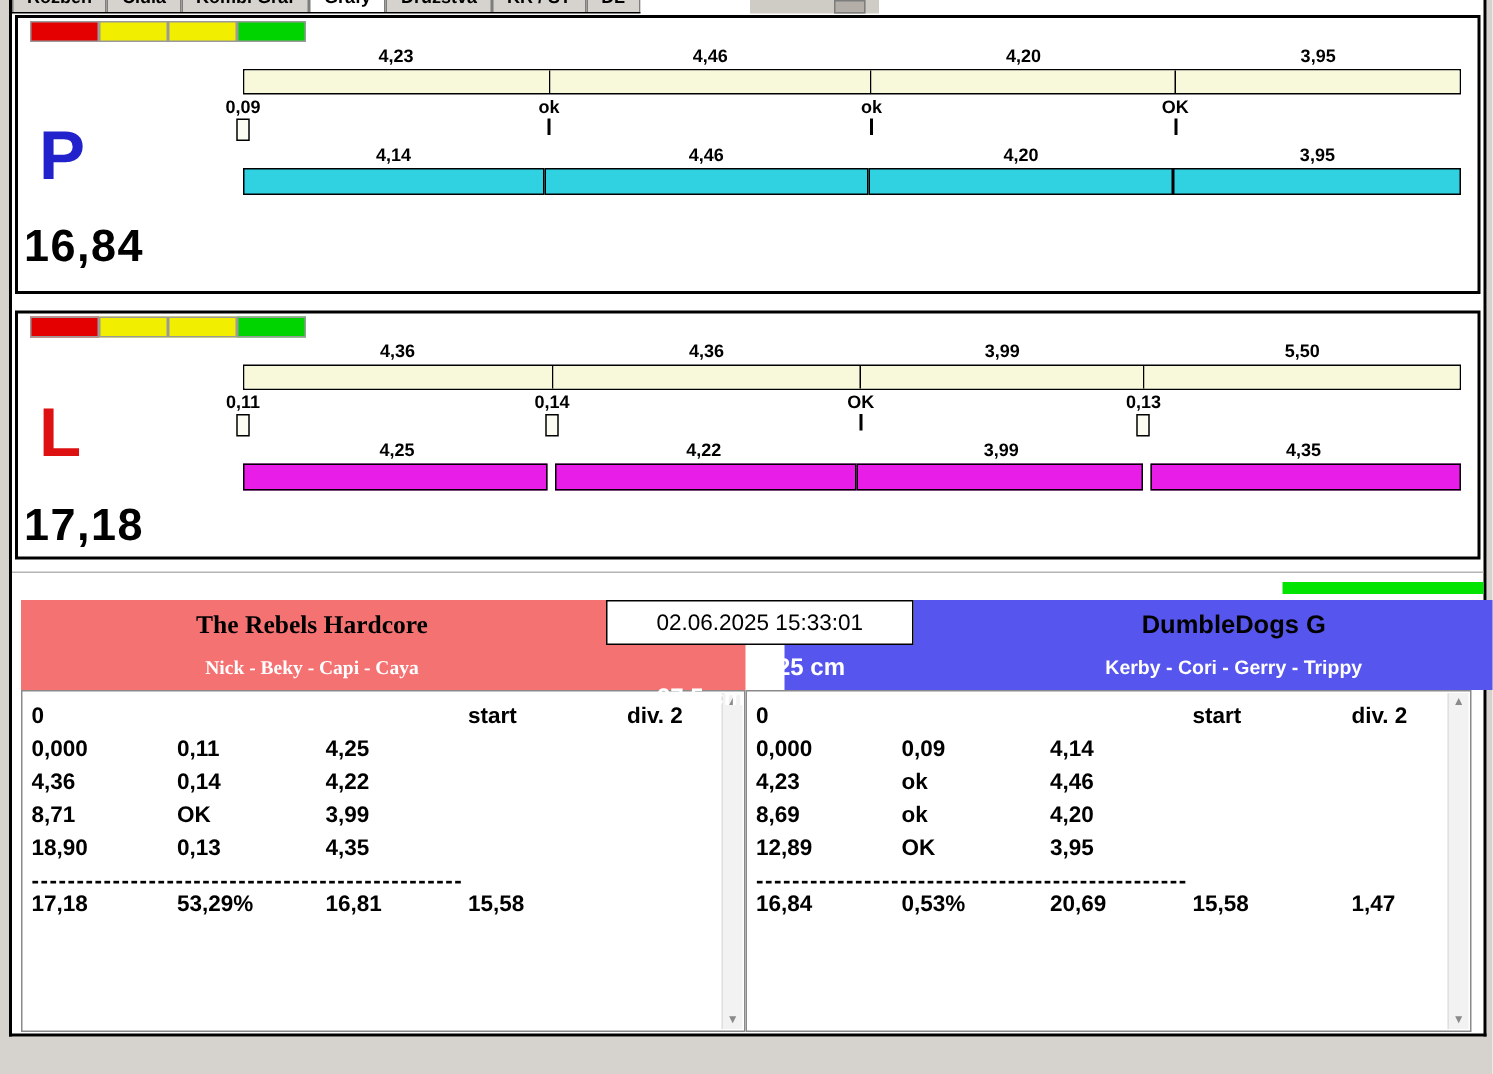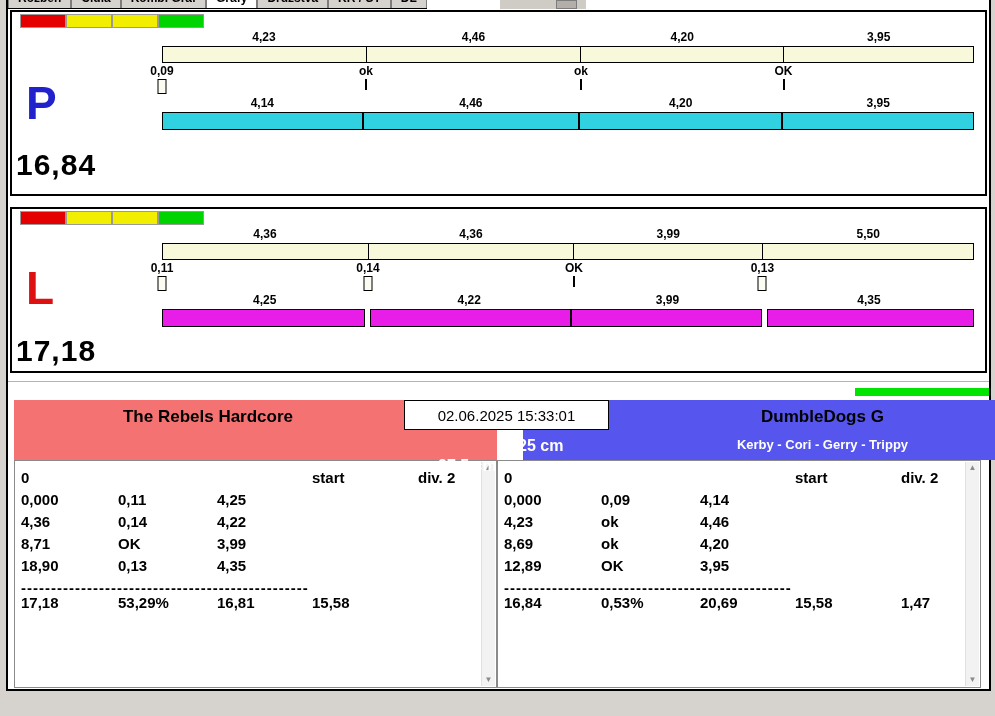--- a/index.html
+++ b/index.html
@@ -43,21 +43,21 @@
   .panel-L .lane-letter{top:56px;}
   .lane-total{position:absolute;left:4px;font-size:30px;font-weight:bold;letter-spacing:1px;}
   .panel-P .lane-total{bottom:12px;}
   .panel-L .lane-total{bottom:3px;}
 
   .sep-line{position:absolute;left:0;top:381px;width:981px;height:1px;background:#b4b4b4;}
   .green-strip{position:absolute;left:847px;top:388px;width:134px;height:8px;}
 
   
   .team-header{position:absolute;top:400px;height:60px;}
-  .header-left{left:6px;width:483px;}
+  .header-left{left:6px;width:483px;font-family:Liberation Serif, serif;}
   .header-right{left:515px;width:484px;}
   .team-title{position:absolute;top:7px;font-size:17px;font-weight:bold;text-align:center;}
   .header-left .team-title{left:0;right:95px;}
   .header-right .team-title{left:115px;right:0;}
   .team-dogs{position:absolute;top:37px;font-size:13px;font-weight:bold;color:#fff;text-align:center;}
   .header-left .team-dogs{left:0;right:95px;}
   .header-right .team-dogs{left:115px;right:0;}
   .datetime-box{position:absolute;left:396px;top:400px;width:205px;height:30px;background:#fff;border:1px solid #000;
                 z-index:4;font-size:15px;display:flex;align-items:center;justify-content:center;}
   .height-label{position:absolute;color:#fff;font-size:16px;font-weight:bold;z-index:5;}
@@ -189,20 +189,21 @@
       </div>
     <div class="lane-letter" style="color: rgb(221, 17, 17);">L</div>
     <div class="lane-total">17,18</div>
   </div>
 
   <div class="sep-line"></div>
   <div class="green-strip" style="background: rgb(0, 228, 0);"></div>
 
   <div class="team-header header-left" style="background: rgb(245, 114, 114);">
     <div class="team-title">The Rebels Hardcore</div>
+    <div class="team-dogs">Nick - Beky - Capi - Caya</div>
   </div>
   <div class="team-header header-right" style="background: rgb(86, 86, 238);">
     <div class="team-title">DumbleDogs G</div>
     <div class="team-dogs">Kerby - Cori - Gerry - Trippy</div>
   </div>
   <div class="datetime-box">02.06.2025 15:33:01</div>
   <div class="height-label height-left">27,5 cm</div>
   <div class="height-label height-right">25 cm</div>
 
   <div class="tbody tbody-left">

